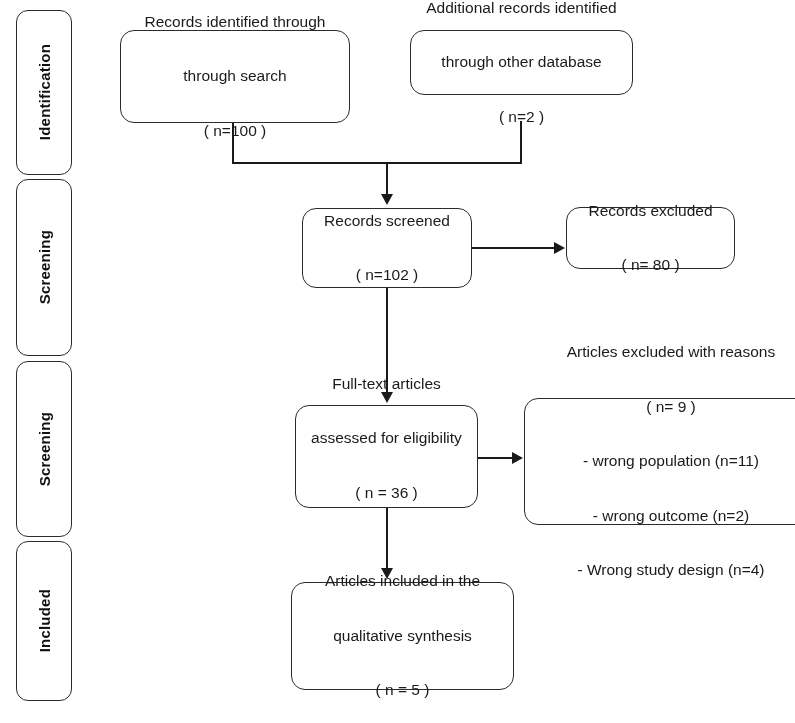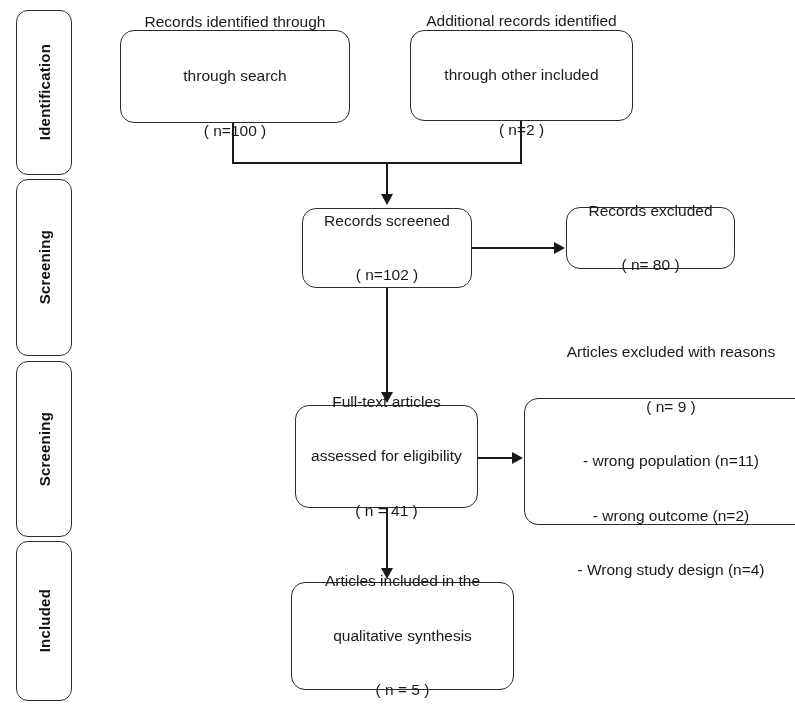--- a/index.html
+++ b/index.html
@@ -104,23 +104,23 @@
   <div class="stage-box" style="left:16px; top:541px; width:56px; height:160px;">
     <span class="stage-label">Included</span>
   </div>
 
   <div class="flow-box" style="left:120px; top:30px; width:230px; height:93px;">
     <div class="flow-line">Records identified through</div>
     <div class="flow-line">through search</div>
     <div class="flow-line">( n=100 )</div>
   </div>
 
-  <div class="flow-box" style="left:410px; top:30px; width:223px; height:91px;">
+  <div class="flow-box" style="left:410px; top:30px; width:223px; height:65px;">
     <div class="flow-line">Additional records identified</div>
-    <div class="flow-line">through other included</div>
+    <div class="flow-line">through other database</div>
     <div class="flow-line">( n=2 )</div>
   </div>
 
   <div class="conn conn-v" style="left:232px; top:123px; height:41px;"></div>
   <div class="conn conn-v" style="left:520px; top:121px; height:43px;"></div>
   <div class="conn conn-h" style="left:232px; top:162px; width:290px;"></div>
   <div class="conn conn-v" style="left:386px; top:162px; height:34px;"></div>
   <div class="arrowhead-down" style="left:381px; top:194px;"></div>
 
   <div class="flow-box" style="left:302px; top:208px; width:170px; height:80px;">
@@ -132,24 +132,24 @@
   <div class="arrowhead-right" style="left:554px; top:242px;"></div>
 
   <div class="flow-box" style="left:566px; top:207px; width:169px; height:62px;">
     <div class="flow-line">Records excluded</div>
     <div class="flow-line">( n= 80 )</div>
   </div>
 
   <div class="conn conn-v" style="left:386px; top:288px; height:106px;"></div>
   <div class="arrowhead-down" style="left:381px; top:392px;"></div>
 
-  <div class="flow-box" style="left:295px; top:405px; width:183px; height:103px;">
+  <div class="flow-box" style="left:295px; top:405px; width:183px; height:103px;justify-content:flex-end;">
     <div class="flow-line">Full-text articles</div>
     <div class="flow-line">assessed for eligibility</div>
-    <div class="flow-line">( n = 41 )</div>
+    <div class="flow-line">( n = 36 )</div>
   </div>
 
   <div class="conn conn-h" style="left:478px; top:457px; width:38px;"></div>
   <div class="arrowhead-right" style="left:512px; top:452px;"></div>
 
   <div class="flow-box" style="left:524px; top:398px; width:294px; height:127px;">
     <div class="flow-line">Articles excluded with reasons</div>
     <div class="flow-line">( n= 9 )</div>
     <div class="flow-line">- wrong population (n=11)</div>
     <div class="flow-line">- wrong outcome (n=2)</div>

